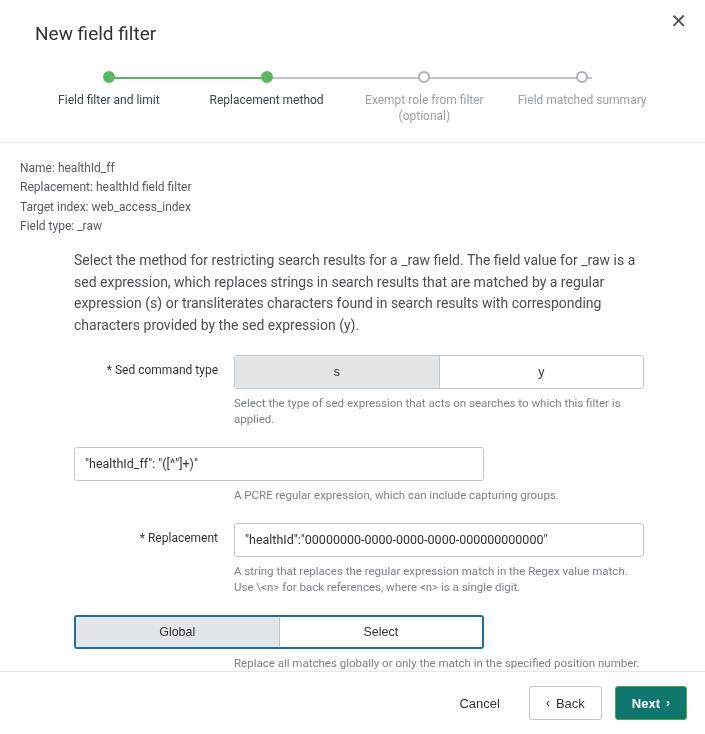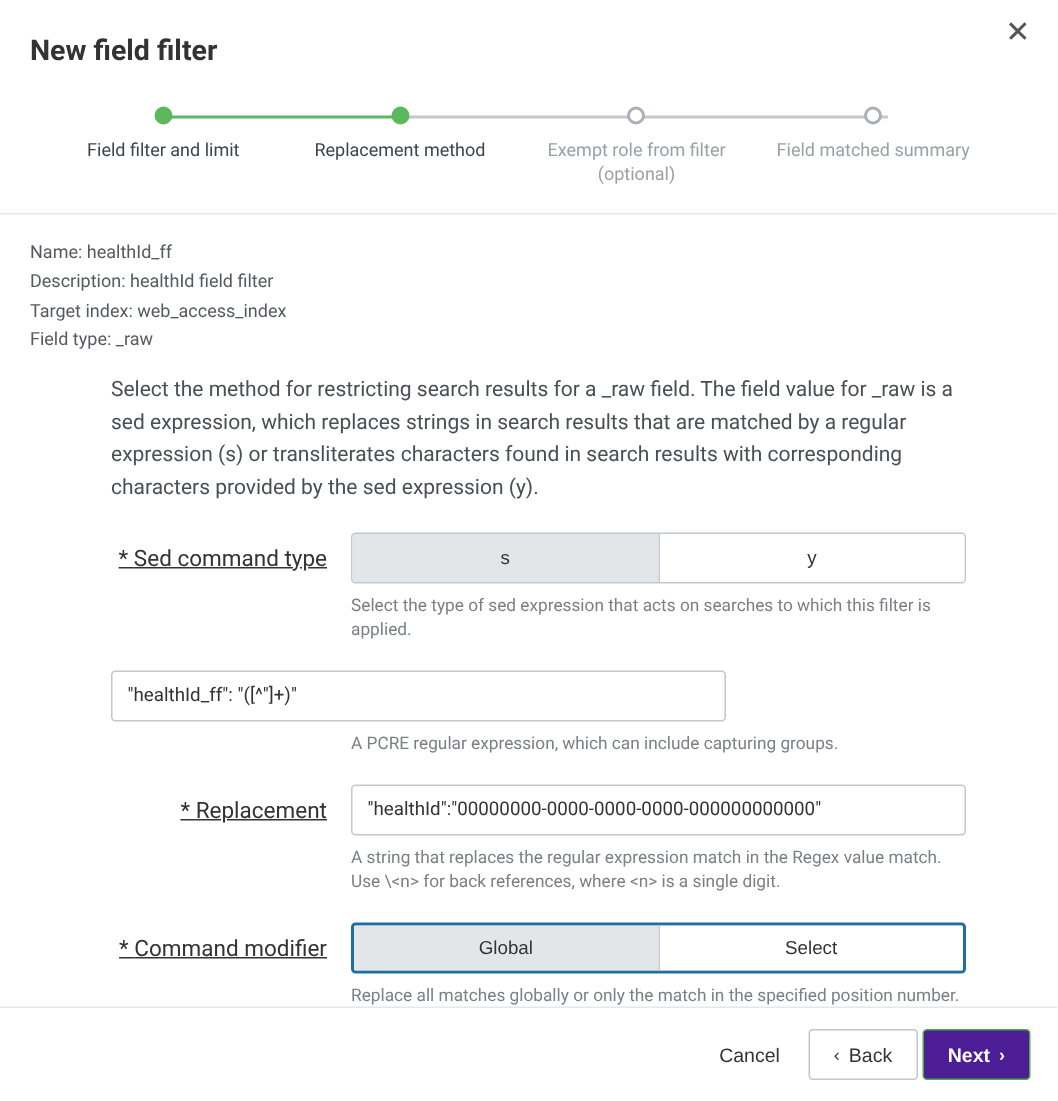--- a/index.html
+++ b/index.html
@@ -19,22 +19,22 @@
   .close-btn {
     position: absolute;
     top: 8px; right: 12px;
     font-size: 20px;
     color: #555;
     cursor: pointer;
     background: none; border: none;
   }
   .title {
     font-size: 19px;
-    font-weight: 700;
-    padding: 22px 20px 0 20px;
+    font-weight: 400;
+    padding: 22px 20px 0 35px;
     color: #333;
   }
   
   .stepper {
     display: flex;
     align-items: flex-start;
     justify-content: space-between;
     padding: 26px 44px 18px 30px;
     position: relative;
   }
@@ -100,24 +100,23 @@
     align-items: flex-start;
     margin-bottom: 6px;
   }
   .form-row + .helper + .form-row,
   .form-row ~ .form-row { margin-top: 20px; }
   .form-label {
     width: 160px;
     text-align: right;
     padding-right: 16px;
     padding-top: 8px;
-    font-size: 15px;
+    font-size: 12px;
     color: #333;
     flex-shrink: 0;
-    text-decoration: underline;
   }
   .req::before { content: "* "; }
   .form-ctrl {
     flex: 1;
     max-width: 410px;
   }
   .seg {
     display: flex;
     border: 1px solid #c3c7cc;
     border-radius: 3px;
@@ -159,21 +158,21 @@
   }
   
   .footer {
     position: absolute;
     left: 0; right: 0; bottom: 0;
     border-top: 1px solid #e5e7eb;
     padding: 14px 18px;
     display: flex;
     justify-content: flex-end;
     align-items: center;
-    gap: 3px;
+    gap: 13px;
     background: #fff;
   }
   .btn {
     height: 34px;
     padding: 0 16px;
     font-size: 13px;
     border-radius: 3px;
     cursor: pointer;
     display: inline-flex;
     align-items: center;
@@ -181,21 +180,21 @@
   }
   .btn-link {
     background: none; border: none; color: #333;
   }
   .btn-outline {
     background: #fff;
     border: 1px solid #c3c7cc;
     color: #333;
   }
   .btn-primary {
-    background: #4c1d95;
+    background: #0f766e;
     border: 1px solid #4ba84b;
     color: #fff;
     font-weight: 600;
   }
   .chevron { font-size: 12px; }
   .stepper-outer { position: relative; }
   .connector {
     position: absolute;
     top: 32px;
     height: 2px;
@@ -238,21 +237,21 @@
   </div>
 
   <hr class="hr">
 
   <div class="meta">
     <div class="meta-row">
       <span>Name:</span>
       <span>healthId_ff</span>
     </div>
     <div class="meta-row">
-      <span>Description:</span>
+      <span>Replacement:</span>
       <span>healthId field filter</span>
     </div>
     <div class="meta-row">
       <span>Target index:</span>
       <span>web_access_index</span>
     </div>
     <div class="meta-row">
       <span>Field type:</span>
       <span>_raw</span>
     </div>
@@ -281,21 +280,20 @@
 
     <div class="form-row">
       <div class="form-label req">Replacement</div>
       <div class="form-ctrl">
         <input class="txt" type="text" value="&quot;healthId&quot;:&quot;00000000-0000-0000-0000-000000000000&quot;" style="">
       </div>
     </div>
     <div class="helper">A string that replaces the regular expression match in the Regex value match. Use \&lt;n&gt; for back references, where &lt;n&gt; is a single digit.</div>
 
     <div class="form-row">
-      <div class="form-label req">Command modifier</div>
       <div class="form-ctrl">
         <div class="seg highlight">
           <button class="sel">Global</button>
           <button>Select</button>
         </div>
       </div>
     </div>
     <div class="helper">Replace all matches globally or only the match in the specified position number. Other sed modifiers for the (s) command are not supported.</div>
   </div>
 

